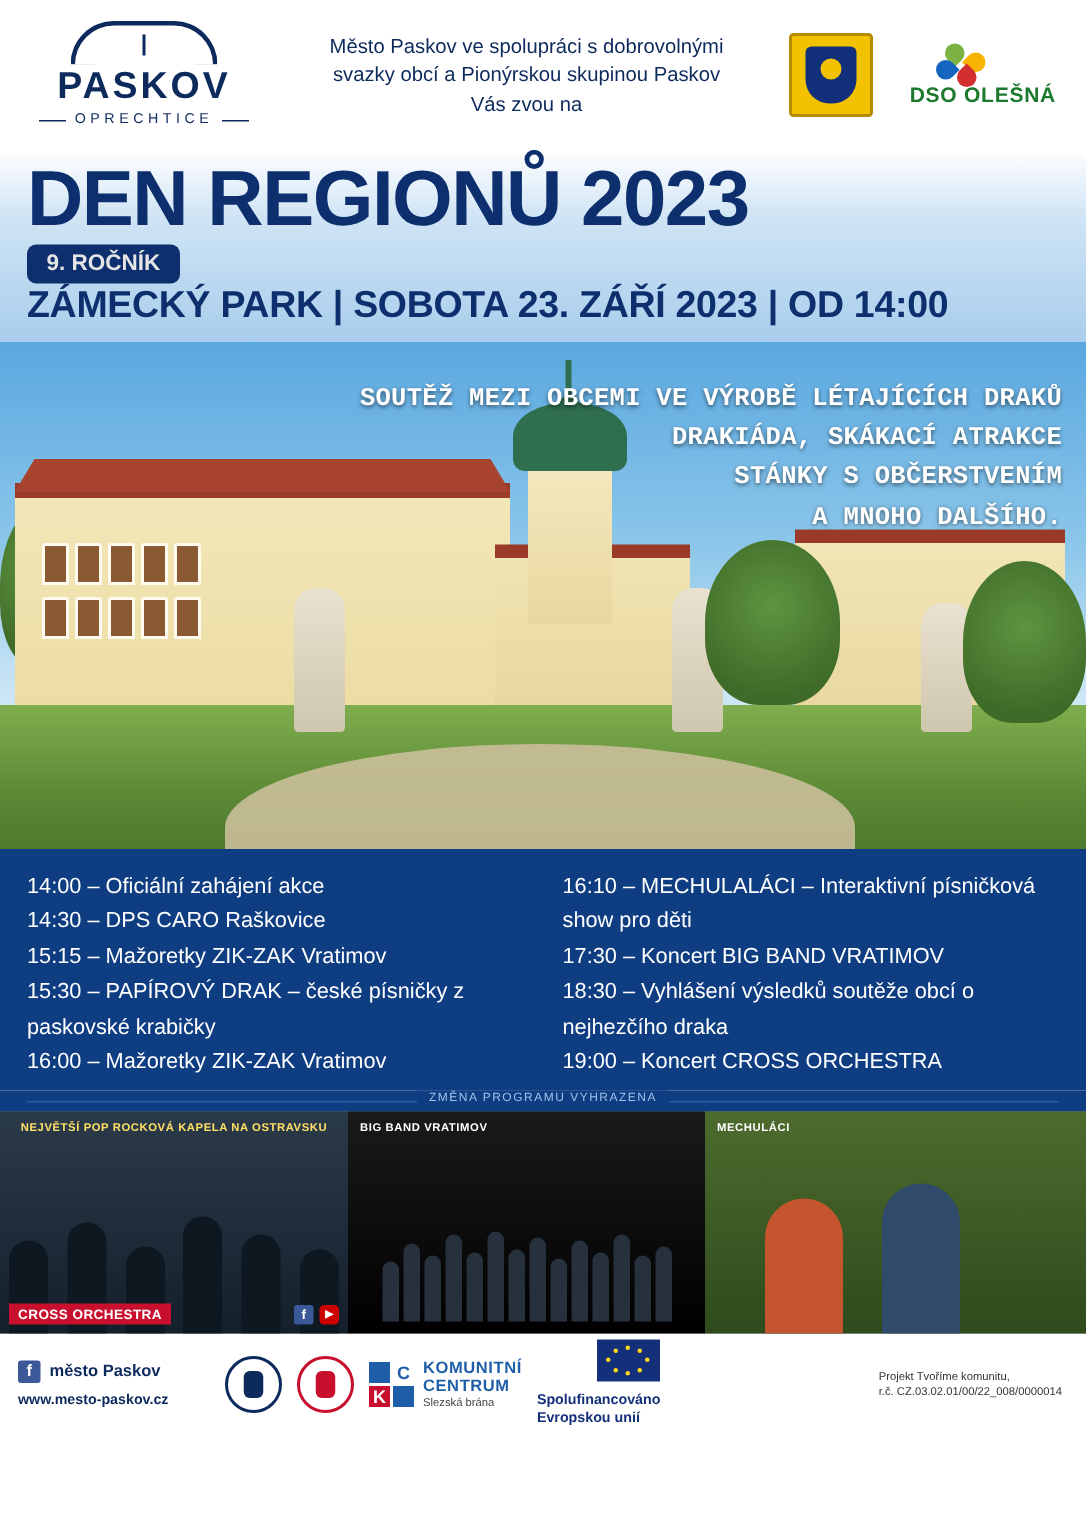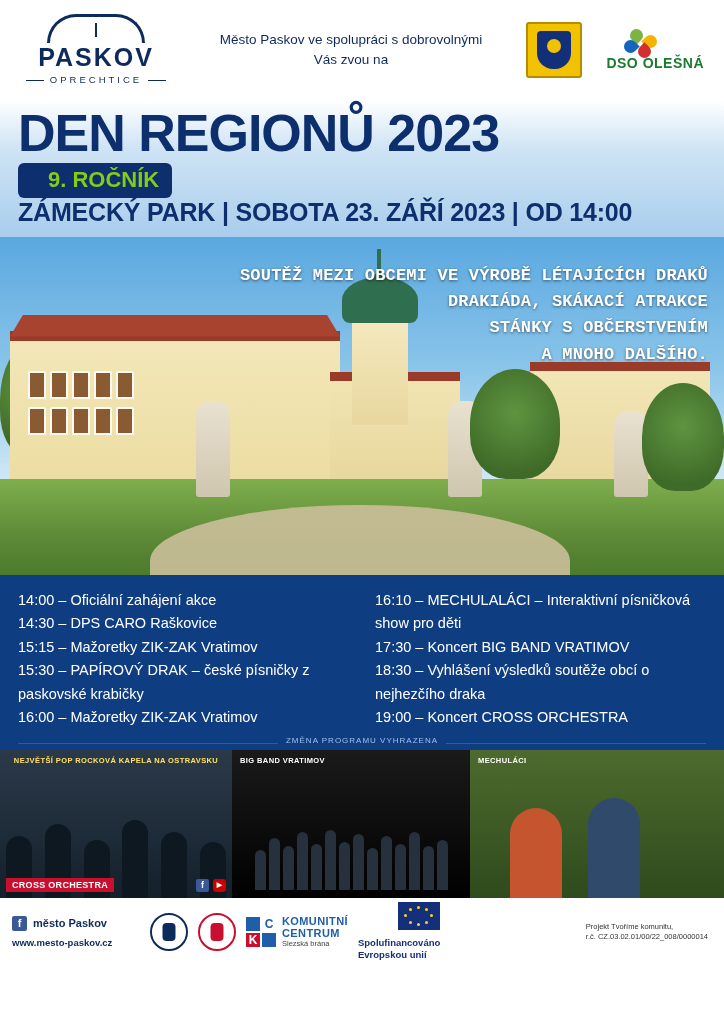--- a/index.html
+++ b/index.html
@@ -171,24 +171,24 @@
     margin-top: 2px;
   }
   .title-sub {
     font-size: 25.5px;
     font-weight: bold;
     color: #0d2f6e;
     letter-spacing: -0.3px;
   }
   .rocnik {
     background: #0d2f6e;
-    color: #84cc16;
-    font-size: 22px;
-    font-weight: bold;
-    padding: 4px 13px 5px 30px;
+    color: #e5e5e5;
+    font-size: 15px;
+    font-weight: bold;
+    padding: 4px 13px 5px 13px;
     border-radius: 6px;
     white-space: nowrap;
   }
   .title-where {
     font-size: 25px;
     font-weight: bold;
     color: #0d2f6e;
     margin-top: 0;
     letter-spacing: -0.2px;
   }
@@ -605,20 +605,21 @@
 
   <div class="header">
     <div class="logo-paskov">
       <div class="logo-arc"></div>
       <div class="logo-name">PASKOV</div>
       <div class="logo-sub">OPRECHTICE</div>
     </div>
 
     <div class="invite">
       <div>Město Paskov ve spolupráci s dobrovolnými</div>
+      <div>svazky obcí a Pionýrskou skupinou Paskov</div>
       <div>Vás zvou na</div>
     </div>
 
     <div class="header-logos">
       <div class="crest">
         <div class="crest-inner"></div>
       </div>
       <div class="dso">
         <div class="dso-clover">
           <span class="c1"></span>

